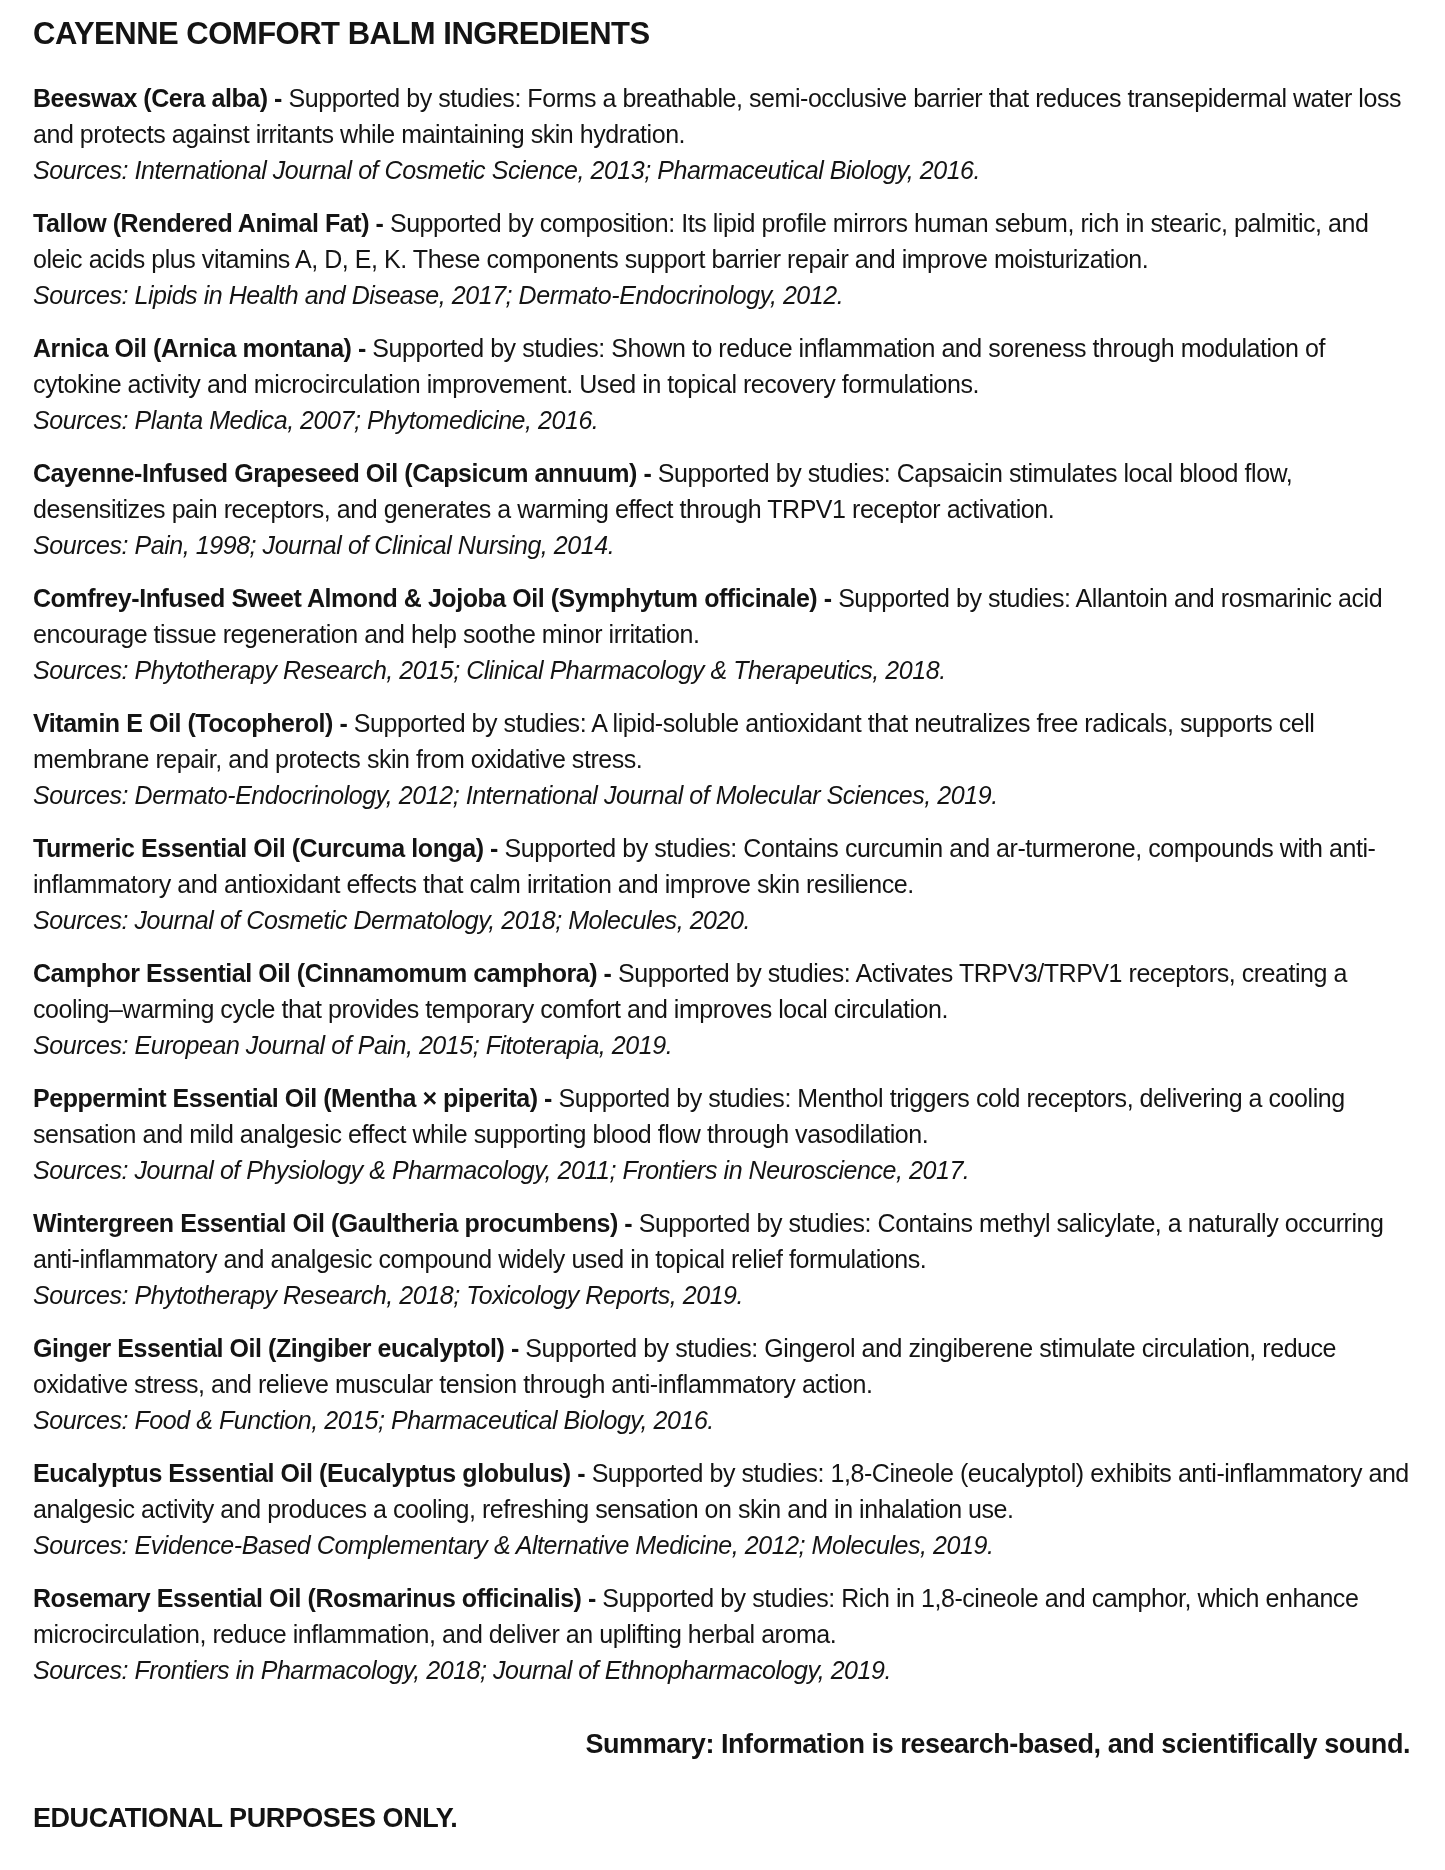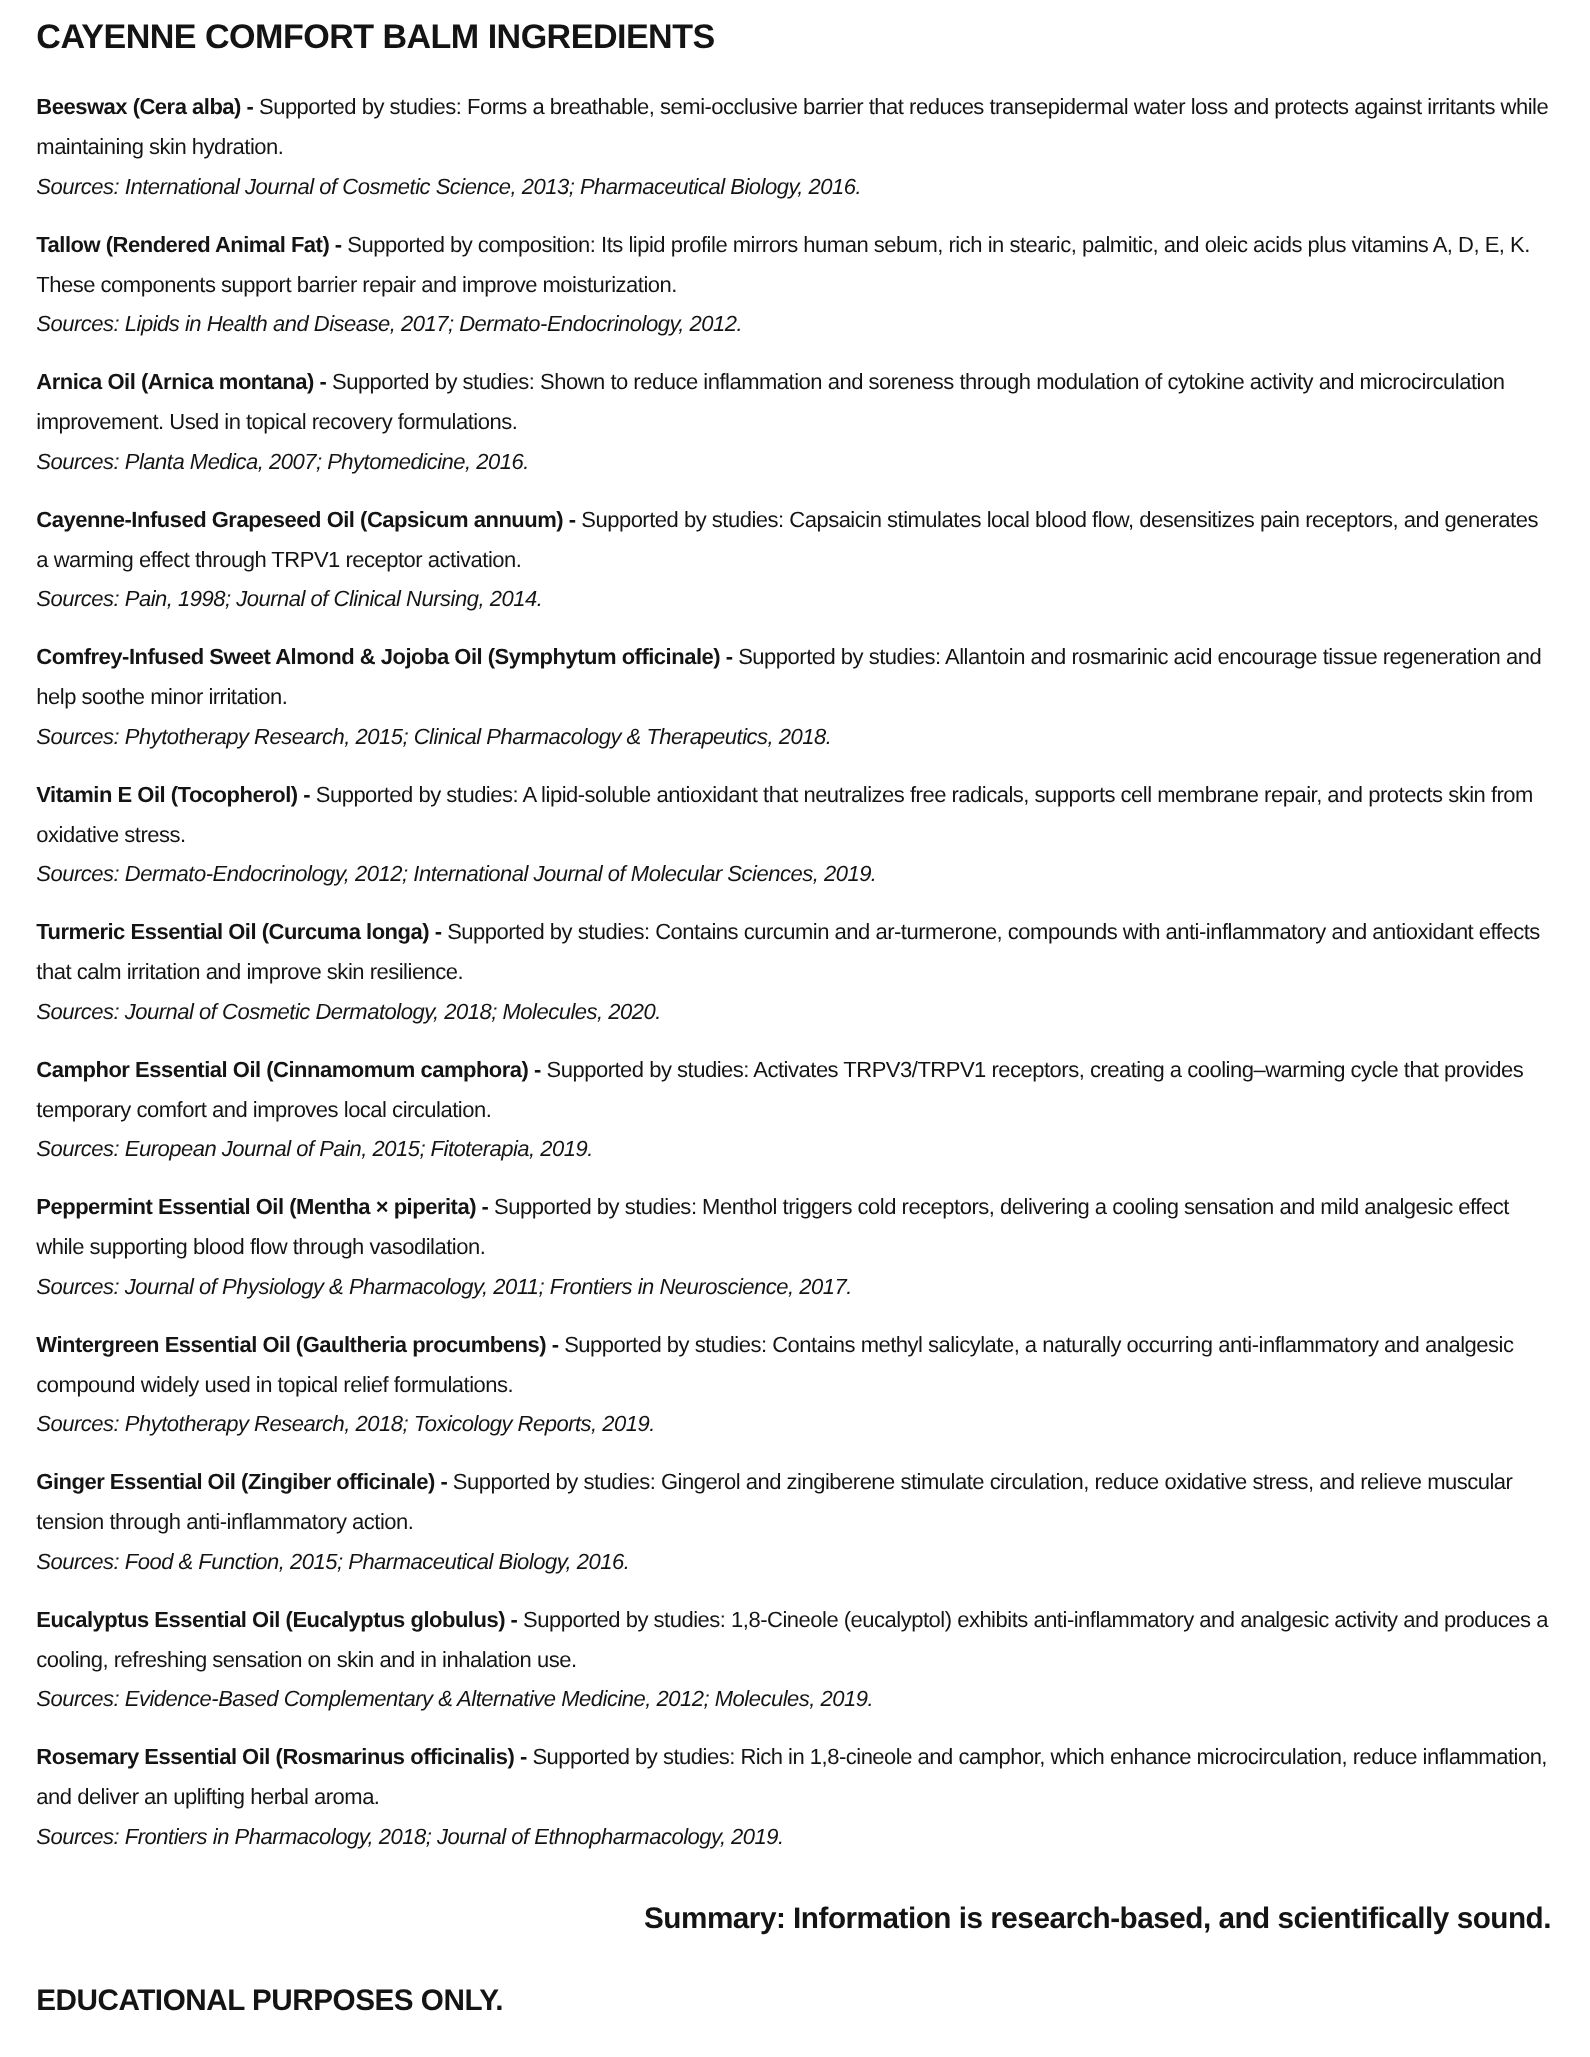--- a/index.html
+++ b/index.html
@@ -15,21 +15,21 @@
     min-height: 1870px;
     padding: 16px 28px 30px 33px;
   }
   .doc-title {
     font-size: 31px;
     font-weight: 700;
     letter-spacing: -0.5px;
     margin-bottom: 28px;
   }
   .ingredient {
-    font-size: 20px;
+    font-size: 25px;
     line-height: 36px;
     letter-spacing: -0.45px;
     margin-bottom: 17px;
   }
   .ingredient .name {
     font-weight: 700;
   }
   .ingredient .sources {
     display: block;
     font-style: italic;
@@ -111,21 +111,21 @@
     <span class="sources">Sources: Journal of Physiology &amp; Pharmacology, 2011; Frontiers in Neuroscience, 2017.</span>
   </p>
 
   <p class="ingredient">
     <span class="name">Wintergreen Essential Oil (Gaultheria procumbens) -</span>
     <span>Supported by studies: Contains methyl salicylate, a naturally occurring anti-inflammatory and analgesic compound widely used in topical relief formulations.</span>
     <span class="sources">Sources: Phytotherapy Research, 2018; Toxicology Reports, 2019.</span>
   </p>
 
   <p class="ingredient">
-    <span class="name">Ginger Essential Oil (Zingiber officinale) -</span>
+    <span class="name">Ginger Essential Oil (Zingiber eucalyptol) -</span>
     <span>Supported by studies: Gingerol and zingiberene stimulate circulation, reduce oxidative stress, and relieve muscular tension through anti-inflammatory action.</span>
     <span class="sources">Sources: Food &amp; Function, 2015; Pharmaceutical Biology, 2016.</span>
   </p>
 
   <p class="ingredient">
     <span class="name">Eucalyptus Essential Oil (Eucalyptus globulus) -</span>
     <span>Supported by studies: 1,8-Cineole (eucalyptol) exhibits anti-inflammatory and analgesic activity and produces a cooling, refreshing sensation on skin and in inhalation use.</span>
     <span class="sources">Sources: Evidence-Based Complementary &amp; Alternative Medicine, 2012; Molecules, 2019.</span>
   </p>
 

